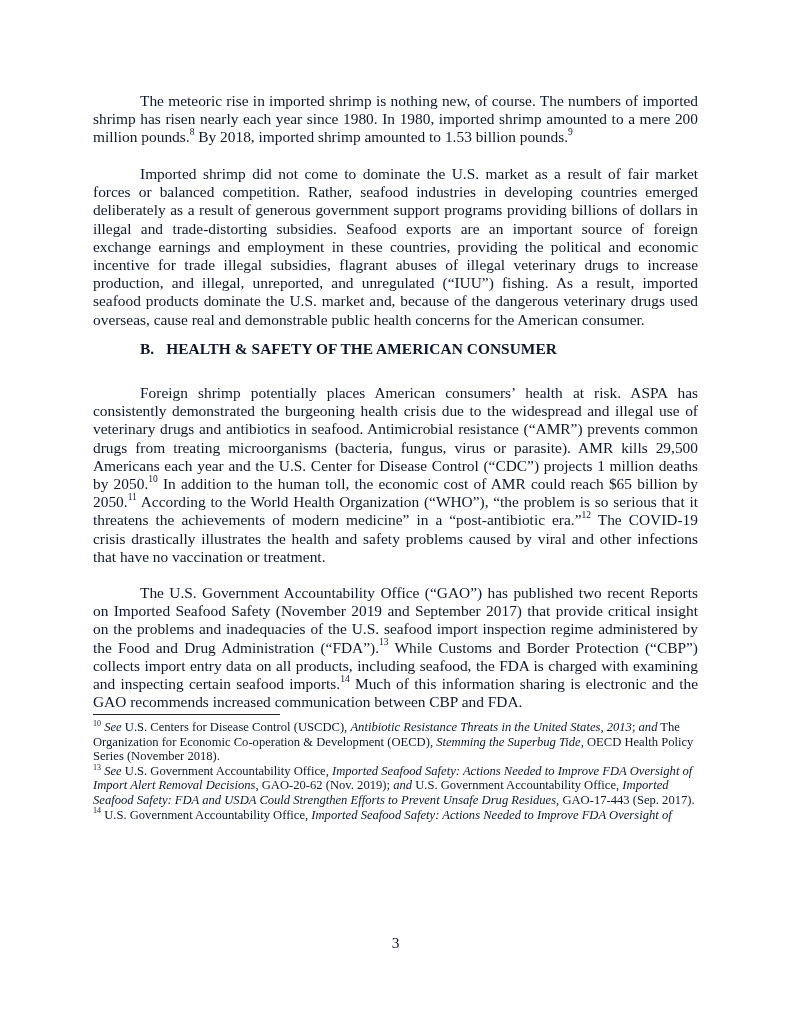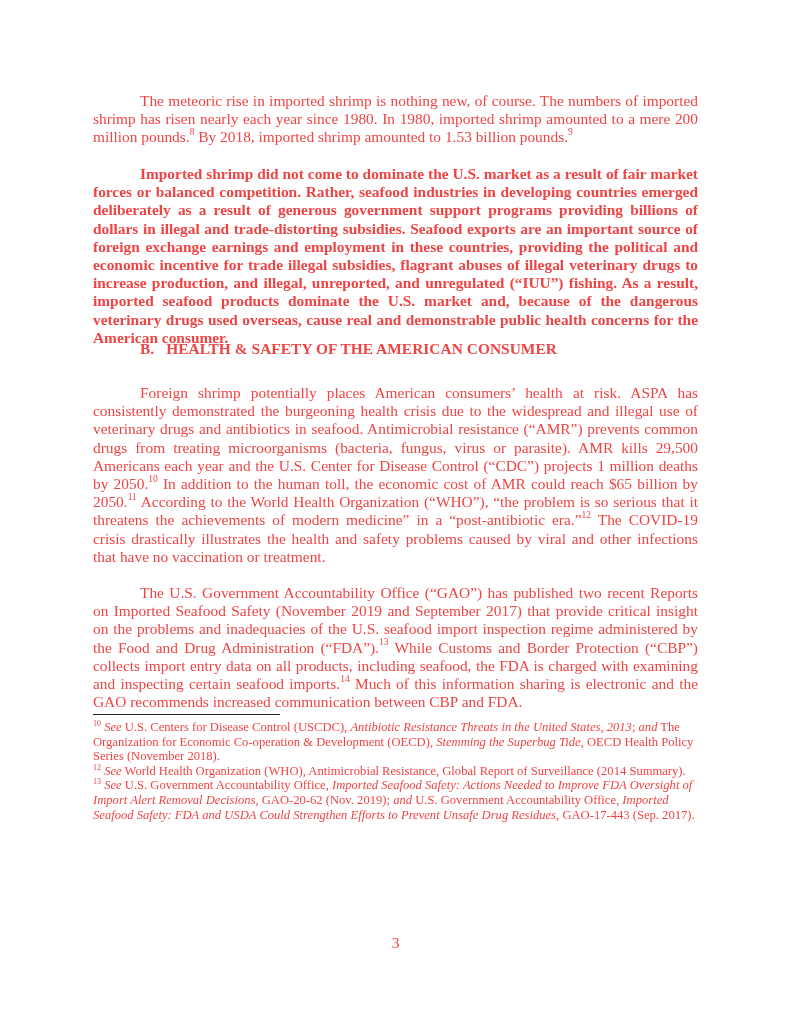--- a/index.html
+++ b/index.html
@@ -1,29 +1,29 @@
 <!DOCTYPE html>
 <html><head>
 <meta charset="utf-8">
 <style>
   html, body { margin: 0; padding: 0; background: #ffffff; }
   body { width: 791px; height: 1024px; position: relative; overflow: hidden; }
   .page {
     position: absolute; left: 0; top: 0; width: 791px; height: 1024px;
-    background: #ffffff; color: #ef4444;
+    background: #ffffff; color: #0f172a;
     font-family: "Liberation Serif", "DejaVu Serif", serif;
   }
   .body-text {
     position: absolute; left: 93px; width: 605px;
     font-size: 15.4px; line-height: 18.2px;
     text-align: justify; margin: 0;
   }
   .indent { text-indent: 47px; }
   .p1 { top: 92px; }
-  .p2 { top: 165px; font-weight: bold; }
+  .p2 { top: 165px; }
   .heading {
     position: absolute; left: 140px; top: 340px;
     font-size: 15.4px; font-weight: bold; margin: 0; letter-spacing: 0.05px;
   }
   .heading .h-num { margin-right: 8px; }
   .p3 { top: 384px; }
   .p4 { top: 584px; font-family: Liberation Serif, serif; }
   sup { font-size: 9.5px; line-height: 0; position: relative; top: -1px; vertical-align: super; }
   .rule {
     position: absolute; left: 93px; top: 714px; width: 187px; height: 0;
@@ -53,18 +53,18 @@
   <h2 class="heading"><span class="h-num">B.</span> <span>HEALTH &amp; SAFETY OF THE AMERICAN CONSUMER</span></h2>
 
   <p class="body-text indent p3"><span>Foreign shrimp potentially places American consumers’ health at risk.  ASPA has consistently demonstrated the burgeoning health crisis due to the widespread and illegal use of veterinary drugs and antibiotics in seafood.  Antimicrobial resistance (“AMR”) prevents common drugs from treating microorganisms (bacteria, fungus, virus or parasite).  AMR kills 29,500 Americans each year and the U.S. Center for Disease Control (“CDC”) projects 1 million deaths by 2050.</span><sup>10</sup><span>  In addition to the human toll, the economic cost of AMR could reach $65 billion by 2050.</span><sup>11</sup><span>  According to the World Health Organization (“WHO”), “the problem is so serious that it threatens the achievements of modern medicine” in a “post-antibiotic era.”</span><sup>12</sup><span>  The COVID-19 crisis drastically illustrates the health and safety problems caused by viral and other infections that have no vaccination or treatment.</span></p>
 
   <p class="body-text indent p4"><span>The U.S. Government Accountability Office (“GAO”) has published two recent Reports on Imported Seafood Safety (November 2019 and September 2017) that provide critical insight on the problems and inadequacies of the U.S. seafood import inspection regime administered by the Food and Drug Administration (“FDA”).</span><sup>13</sup><span>  While Customs and Border Protection (“CBP”) collects import entry data on all products, including seafood, the FDA is charged with examining and inspecting certain seafood imports.</span><sup>14</sup><span>  Much of this information sharing is electronic and the GAO recommends increased communication between CBP and FDA.</span></p>
 
   <div class="rule"></div>
 
   <div class="footnotes" id="footnotes">
       <p class="fn"><sup>10</sup> <span class="it">See</span><span> U.S. Centers for Disease Control (USCDC), </span><span class="it">Antibiotic Resistance Threats in the United States, 2013</span><span>; </span><span class="it">and</span><span> The Organization for Economic Co-operation &amp; Development (OECD), </span><span class="it">Stemming the Superbug Tide</span><span>, OECD Health Policy Series (November 2018).</span></p>
-      <p class="fn"><sup>12</sup> <span class="it">See</span><span> World Health Organization (WHO), Antimicrobial Resistance, Global Report of Surveillance (2014 Summary).</span></p>
       <p class="fn"><sup>13</sup> <span class="it">See</span><span> U.S. Government Accountability Office, </span><span class="it">Imported Seafood Safety: Actions Needed to Improve FDA Oversight of Import Alert Removal Decisions</span><span>, GAO-20-62 (Nov. 2019); </span><span class="it">and</span><span> U.S. Government Accountability Office, </span><span class="it">Imported Seafood Safety: FDA and USDA Could Strengthen Efforts to Prevent Unsafe Drug Residues</span><span>, GAO-17-443 (Sep. 2017).</span></p>
+      <p class="fn"><sup>14</sup> <span> U.S. Government Accountability Office, </span><span class="it">Imported Seafood Safety: Actions Needed to Improve FDA Oversight of</span></p>
     </div>
 
   <div class="page-number">3</div>
 </div>
 
 </body></html>

